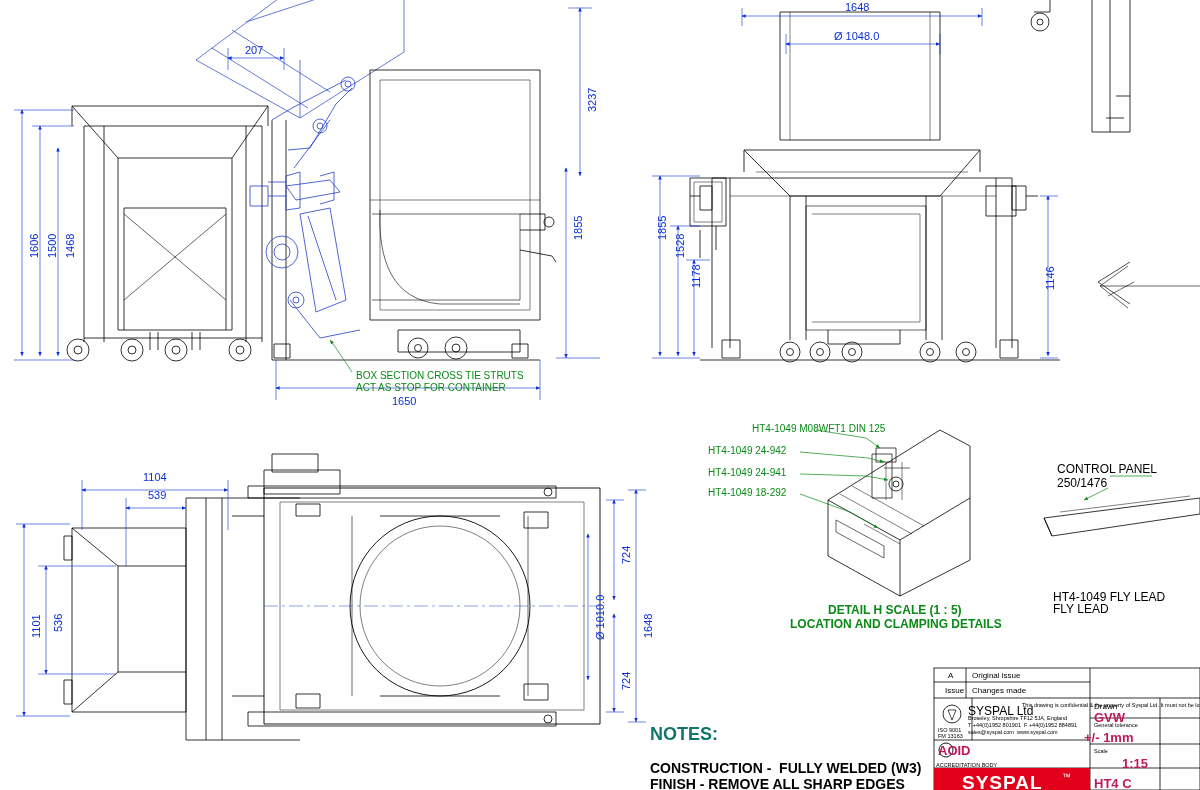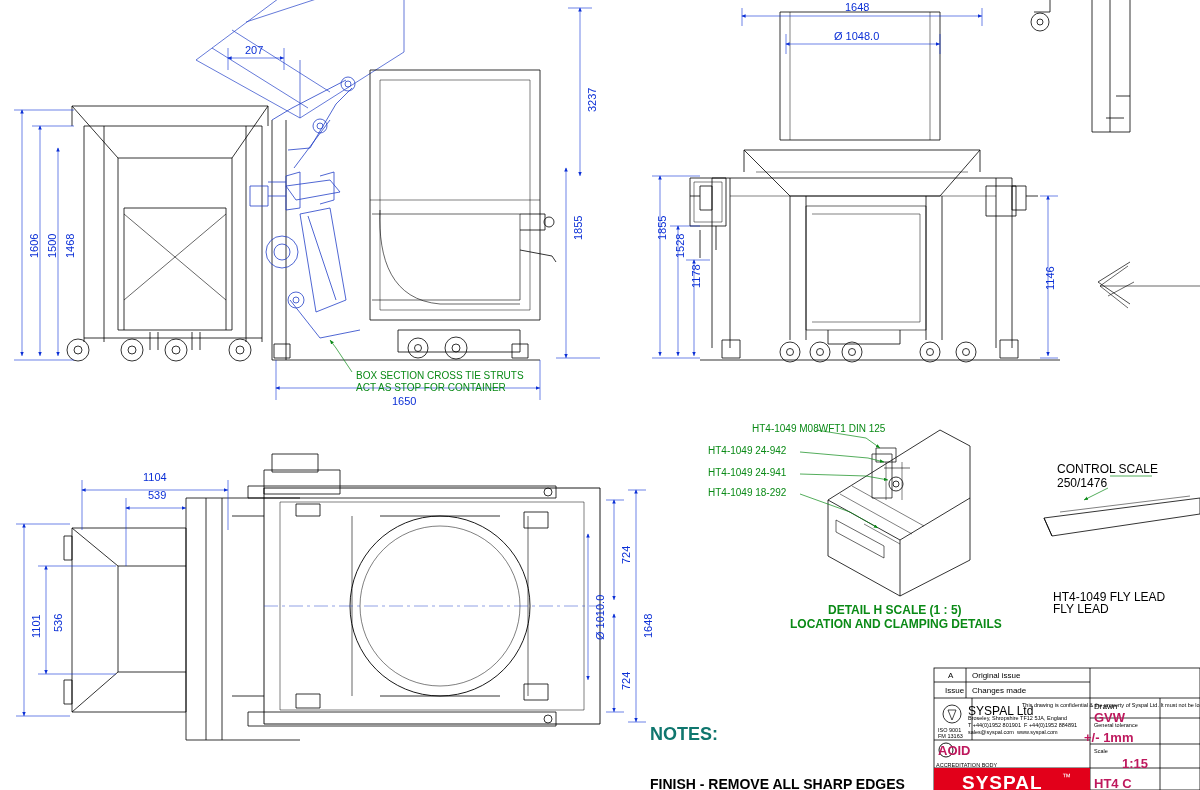--- a/index.html
+++ b/index.html
@@ -349,26 +349,27 @@
 <div class="txt dim" style="left:642px;top:638px;transform:rotate(-90deg);transform-origin:0 0;">1648</div>
 
 <div class="txt green" style="left:708px;top:423px;margin-left:44px;">HT4-1049 M08WFT1 DIN 125</div>
 <div class="txt green" style="left:708px;top:445px;">HT4-1049 24-942</div>
 <div class="txt green" style="left:708px;top:467px;">HT4-1049 24-941</div>
 <div class="txt green" style="left:708px;top:487px;">HT4-1049 18-292</div>
 
 <div class="txt green-b" style="left:828px;top:603px;">DETAIL H SCALE (1 : 5)</div>
 <div class="txt green-b" style="left:790px;top:617px;">LOCATION AND CLAMPING DETAILS</div>
 
-<div class="txt black" style="left:1057px;top:462px;">CONTROL SCALE</div>
+<div class="txt black" style="left:1057px;top:462px;">CONTROL PANEL</div>
 <div class="txt black" style="left:1057px;top:476px;">250/1476</div>
 <div class="txt black" style="left:1053px;top:590px;">HT4-1049 FLY LEAD</div>
 <div class="txt black" style="left:1053px;top:602px;">FLY LEAD</div>
 
 <div class="txt notes-title" style="left:650px;top:724px;">NOTES:</div>
+<div class="txt notes-line" style="left:650px;top:760px;">CONSTRUCTION -  FULLY WELDED (W3)</div>
 <div class="txt notes-line" style="left:650px;top:776px;">FINISH - REMOVE ALL SHARP EDGES</div>
 
 <div class="txt tb" style="left:948px;top:671px;">A</div>
 <div class="txt tb" style="left:972px;top:671px;">Original issue</div>
 <div class="txt tb" style="left:945px;top:686px;">Issue</div>
 <div class="txt tb" style="left:972px;top:686px;">Changes made</div>
 
 <div class="txt tb-b" style="left:968px;top:704px;">SYSPAL Ltd</div>
 <div class="txt tiny" style="left:968px;top:715px;">Broseley, Shropshire TF12 5JA, England</div>
 <div class="txt tiny" style="left:968px;top:722px;">T +44(0)1952 801901  F +44(0)1952 884891</div>

